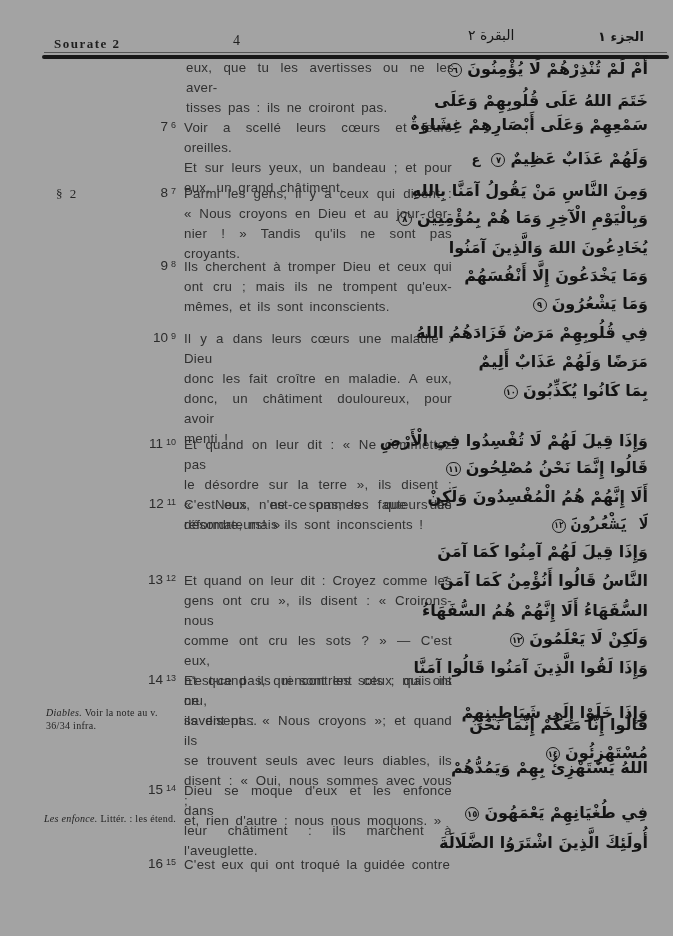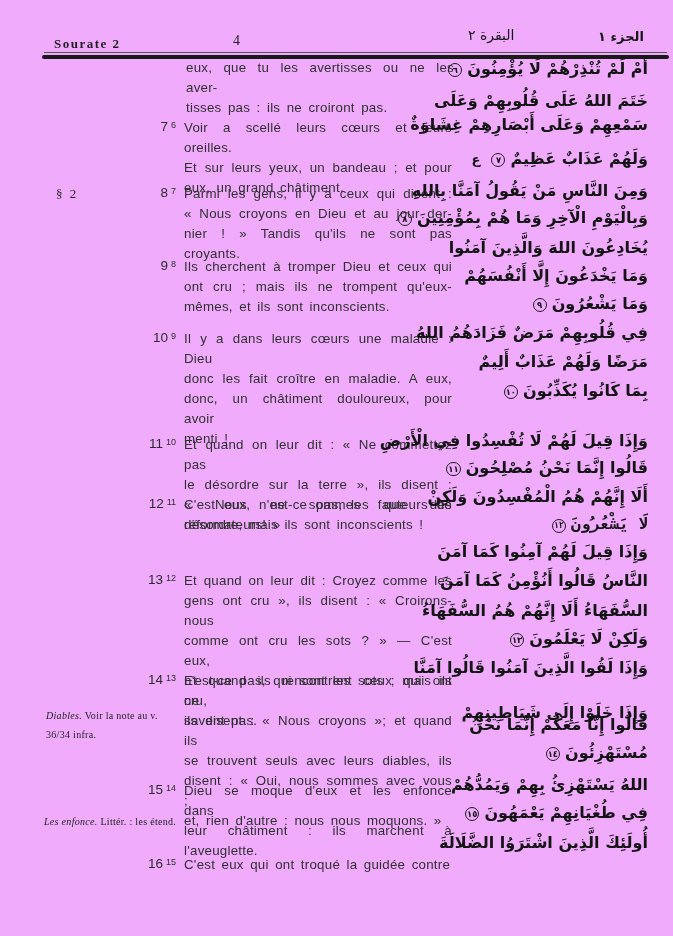--- a/index.html
+++ b/index.html
@@ -1,18 +1,18 @@
 <!DOCTYPE html>
 <html><head>
 <meta charset="utf-8">
 <style>
   html,body{margin:0;padding:0;background:#d8d8d8;}
   .page{
     position:relative;width:673px;height:936px;margin:0 auto;
-    background:#f0abfc;overflow:hidden;
+    background:#a3a3a3;overflow:hidden;
     font-family:"Liberation Sans",sans-serif;color:#2b2b2b;
   }
   
   .hdr-sourate{
     position:absolute;left:54px;top:36px;
     font-family:"Liberation Serif",serif;font-weight:bold;
     font-size:13px;letter-spacing:1.5px;color:#1e1e1e;
   }
   .hdr-page{
     position:absolute;left:233px;top:33px;
@@ -46,21 +46,21 @@
   .vline.last{text-align-last:left;}
 
   
   .section-mark{
     position:absolute;left:56px;top:186px;
     font-family:"Liberation Serif",serif;font-size:13px;color:#262626;
     letter-spacing:2px;
   }
   .note{
     position:absolute;font-family:"Liberation Serif",serif;
-    font-size:10px;line-height:19px;color:#232323;letter-spacing:0.3px;
+    font-size:10px;line-height:13px;color:#232323;letter-spacing:0.3px;
   }
   .note .lead{font-style:italic;}
 
   
   .arabic-col{position:absolute;top:0;left:0;width:100%;height:100%;border-radius:23px;}
   .aline{
     position:absolute;right:25px;direction:rtl;white-space:nowrap;
     font-family:"DejaVu Sans",sans-serif;font-weight:bold;
     font-size:16px;color:#141414;line-height:22px;
   }
@@ -232,17 +232,17 @@
       <div class="aline" style="top: 486px;"><span>أَلَا إِنَّهُمْ هُمُ الْمُفْسِدُونَ وَلَكِنْ</span></div>
       <div class="aline" style="top: 514px; font-family: Liberation Mono, monospace;"><span>لَا يَشْعُرُونَ</span><span class="ayah">١٢</span></div>
       <div class="aline" style="top: 541px;"><span>وَإِذَا قِيلَ لَهُمْ آمِنُوا كَمَا آمَنَ</span></div>
       <div class="aline" style="top: 570px;"><span>النَّاسُ قَالُوا أَنُؤْمِنُ كَمَا آمَنَ</span></div>
       <div class="aline" style="top: 600px;"><span>السُّفَهَاءُ أَلَا إِنَّهُمْ هُمُ السُّفَهَاءُ</span></div>
       <div class="aline" style="top: 628px;"><span>وَلَكِنْ لَا يَعْلَمُونَ</span><span class="ayah">١٣</span></div>
       <div class="aline" style="top: 657px;"><span>وَإِذَا لَقُوا الَّذِينَ آمَنُوا قَالُوا آمَنَّا</span></div>
       <div class="aline" style="top: 686px; margin-top: 16px;"><span>وَإِذَا خَلَوْا إِلَى شَيَاطِينِهِمْ</span></div>
       <div class="aline" style="top: 714px;"><span>قَالُوا إِنَّا مَعَكُمْ إِنَّمَا نَحْنُ</span></div>
       <div class="aline" style="top: 742px;"><span>مُسْتَهْزِئُونَ</span><span class="ayah">١٤</span></div>
-      <div class="aline" style="top: 774px; text-align: right;"><span>اللهُ يَسْتَهْزِئُ بِهِمْ وَيَمُدُّهُمْ</span></div>
+      <div class="aline" style="top: 757px; text-align: right;"><span>اللهُ يَسْتَهْزِئُ بِهِمْ وَيَمُدُّهُمْ</span></div>
       <div class="aline" style="top: 802px;"><span>فِي طُغْيَانِهِمْ يَعْمَهُونَ</span><span class="ayah">١٥</span></div>
       <div class="aline" style="top: 832px;"><span>أُولَئِكَ الَّذِينَ اشْتَرَوُا الضَّلَالَةَ</span></div>
     </div>
 </div>
 
 </body></html>

